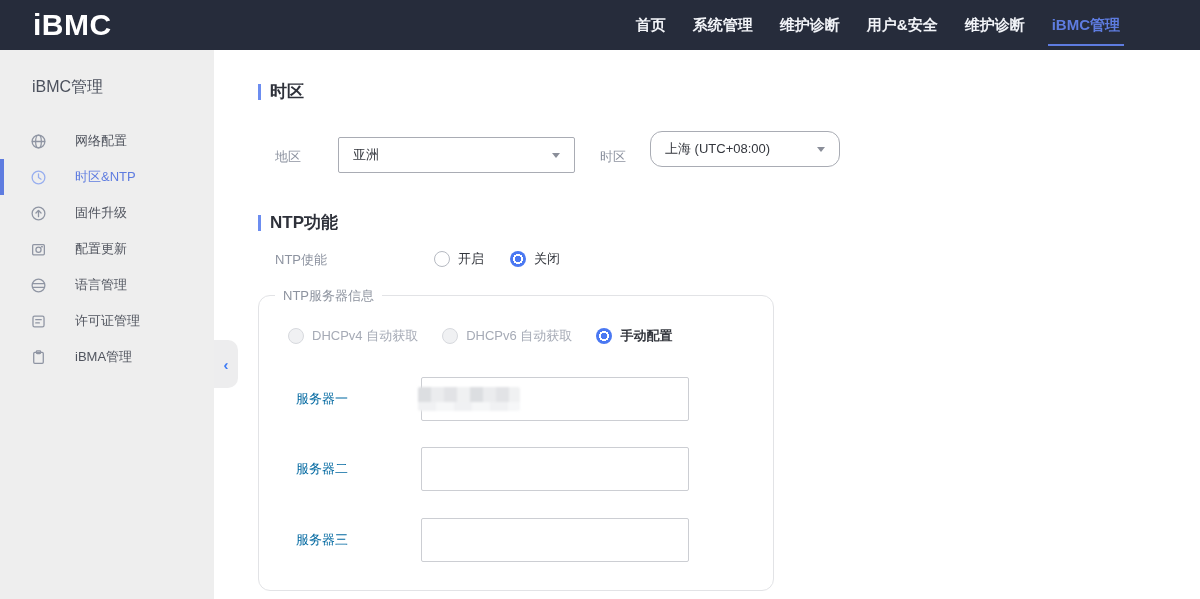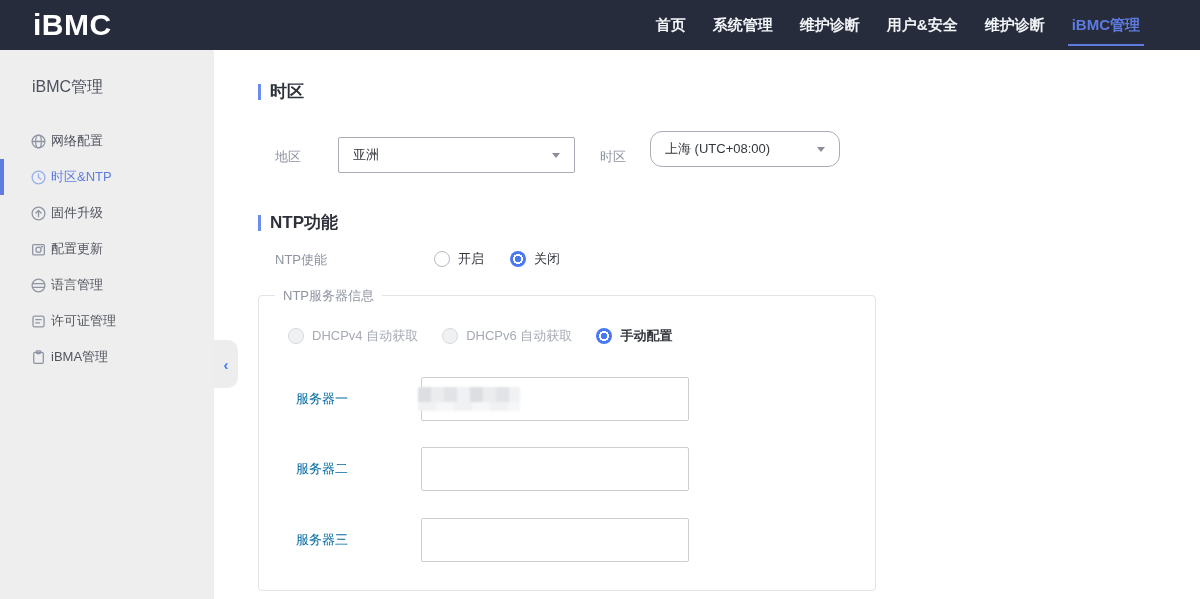--- a/index.html
+++ b/index.html
@@ -13,21 +13,21 @@
   .topbar {
     position:absolute; left:0; top:0; width:1200px; height:50px;
     background:#262c3b; display:flex; align-items:center; z-index:10;
   }
   .logo {
     margin-left:33px; color:#ffffff; font-size:30px; font-weight:bold;
     letter-spacing:0.5px; line-height:50px;
   }
   .topnav {
     margin-left:auto; display:flex; align-items:center; gap:27px;
-    padding-right:60px; height:100%;
+    padding-right:80px; height:100%;
   }
   .nav-item {
     position:relative; color:#f2f4f8; font-size:15px; font-weight:bold;
     height:100%; display:flex; align-items:center; cursor:pointer; white-space:nowrap;
   }
   .nav-item.active { color:#5e7ce0; }
   .nav-item.active::after {
     content:""; position:absolute; left:-4px; right:-4px; bottom:4px;
     height:2px; background:#5e7ce0;
   }
@@ -36,21 +36,21 @@
   .sidebar {
     position:absolute; left:0; top:50px; width:214px; height:549px;
     background:#eeeeee;
   }
   .side-title {
     margin:27px 0 0 32px; font-size:16px; color:#4b505c;
   }
   .side-list { list-style:none; margin-top:25px; }
   .side-item {
     position:relative; height:36px; display:flex; align-items:center;
-    padding-left:30px; gap:4px; font-size:13px; color:#51555f; cursor:pointer;
+    padding-left:30px; gap:28px; font-size:13px; color:#51555f; cursor:pointer;
   }
   .side-item .icn { width:17px; height:17px; display:flex; }
   .side-item svg { stroke:#8f95a3; fill:none; stroke-width:1.2; stroke-linecap:round; stroke-linejoin:round; }
   .side-item.active { color:#5e7ce0; }
   .side-item.active svg { stroke:#97aeef; }
   .side-item.active::before {
     content:""; position:absolute; left:0; top:0; width:4px; height:36px;
     background:#5e7ce0;
   }
   .collapse-tab {
@@ -88,22 +88,22 @@
   }
   .rb.checked {
     border:none;
     background:radial-gradient(circle at center,#4a78f2 0 3px,#ffffff 3px 5px,#4a78f2 5px);
   }
   .rb.disabled { background:#f0f1f3; border-color:#d7d9de; cursor:default; }
   .radio-label { font-size:13px; color:#33363d; }
   .radio-label.dim { color:#a6abb6; }
 
   .fieldbox {
-    position:absolute; left:44px; top:245px; width:618px; height:296px;
-    border:1px solid #e2e3e6; border-radius:4px;
+    position:absolute; left:44px; top:245px; width:516px; height:296px;
+    border:1px solid #e2e3e6; border-radius:12px;
   }
   .legend {
     position:absolute; top:-9px; left:16px; background:#fff; padding:0 8px;
     font-size:13px; color:#8d939f;
   }
   .srv-row { position:absolute; left:37px; display:flex; align-items:center; height:44px; }
   .srv-label { width:125px; font-size:13px; color:#0369a1; }
   .srv-input {
     width:268px; height:44px; border:1px solid #ccced3; border-radius:2px;
     background:#fff; font-size:13px; color:#33363d; padding:0 10px; outline:none;

